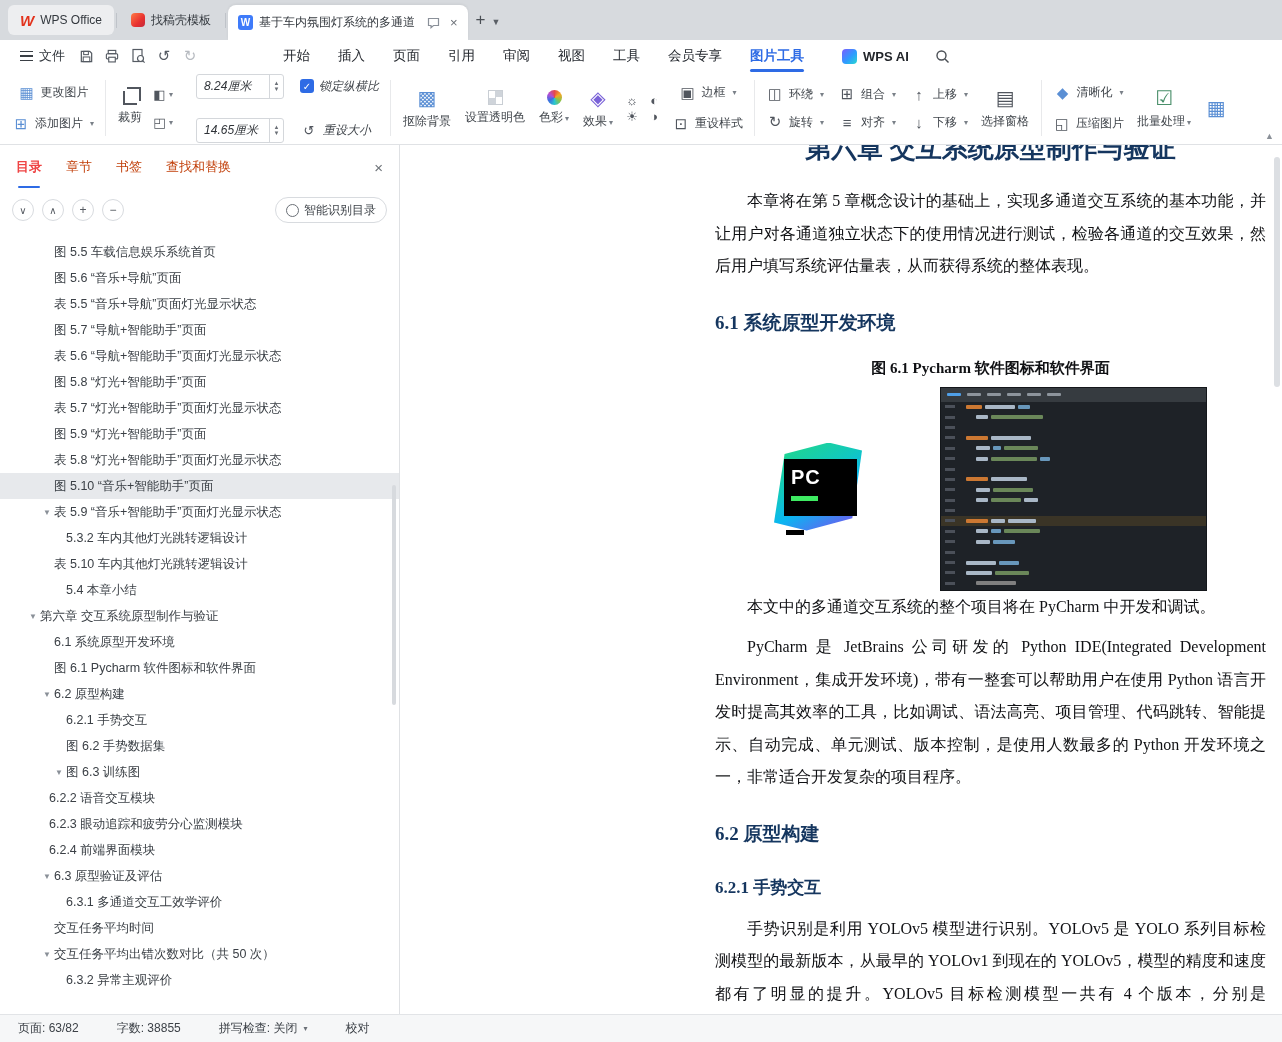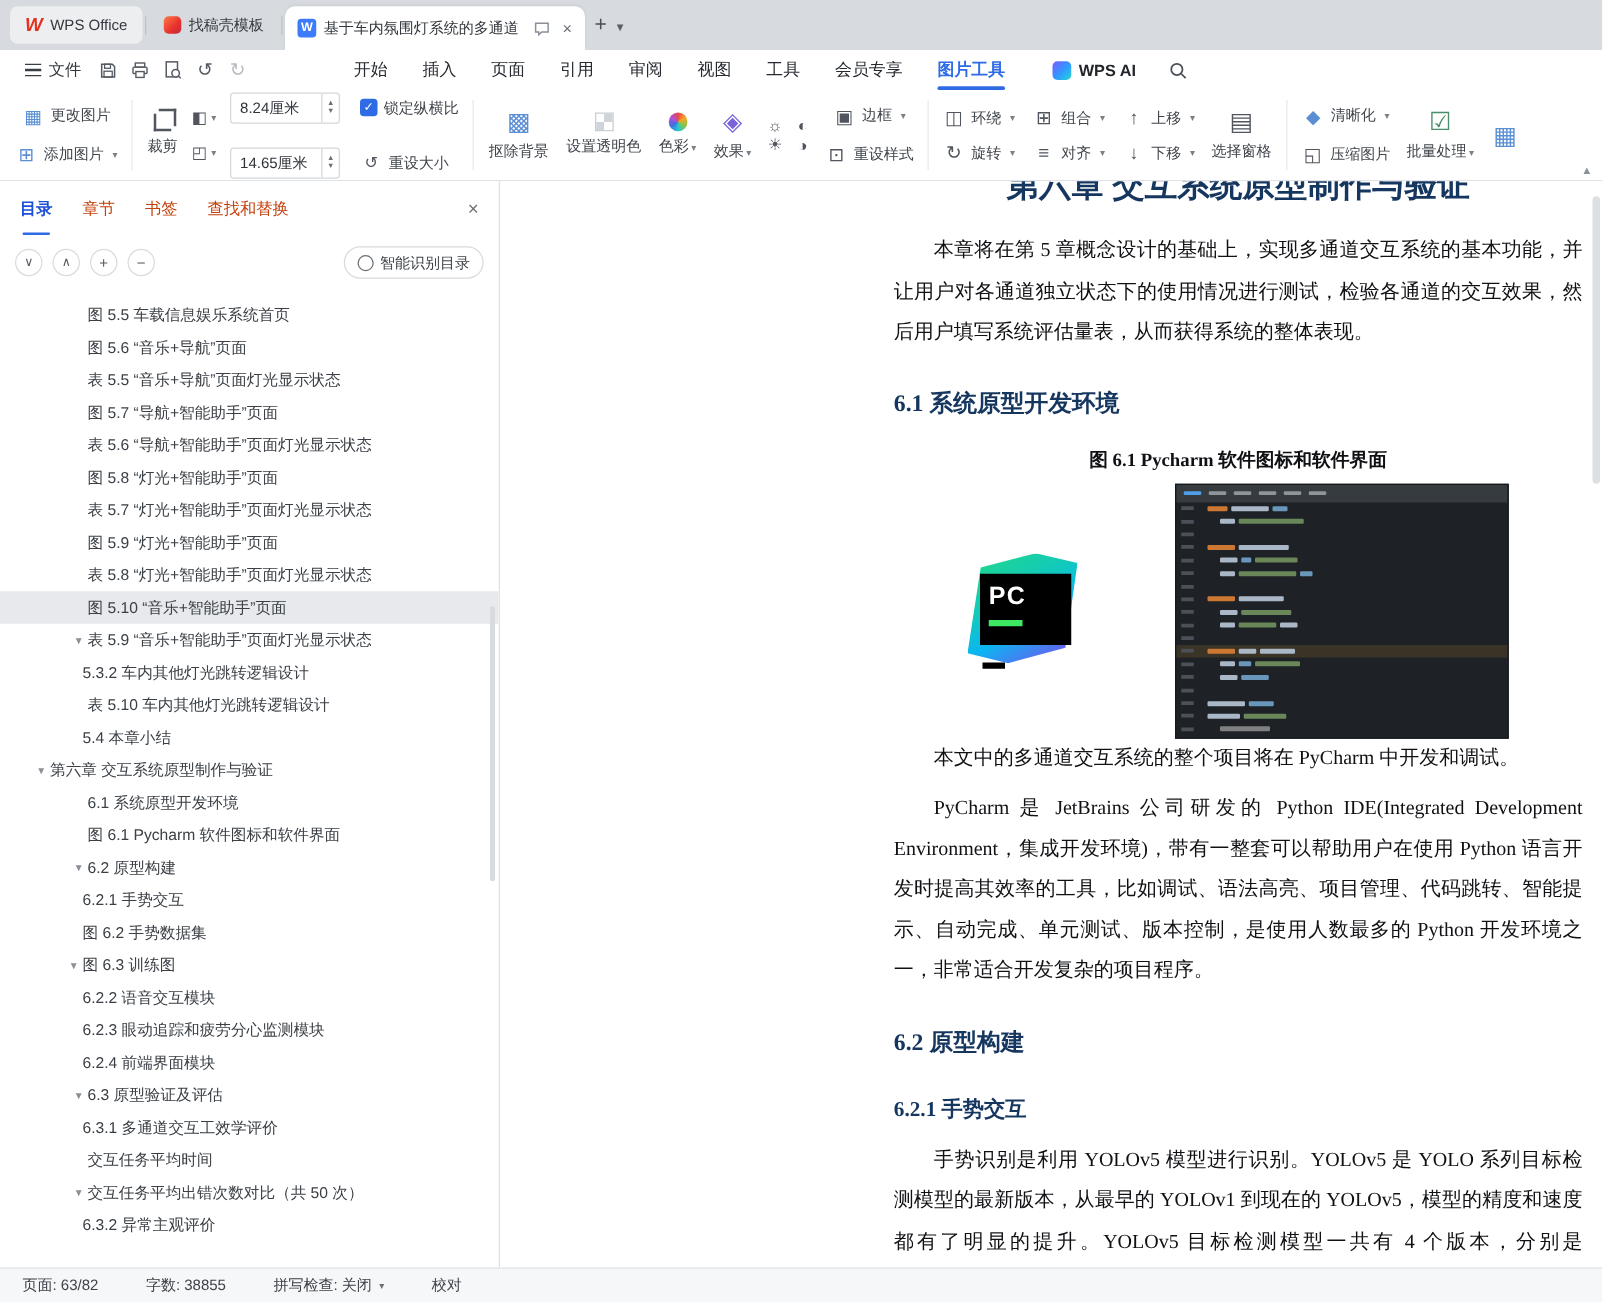--- a/index.html
+++ b/index.html
@@ -45,48 +45,48 @@
   .rbtn-sm { display:flex; align-items:center; gap:5px; padding:2px 6px; font-size:12px; color:#41464c; height:27px; border-radius:3px; white-space:nowrap; }
   .rbtn-big { display:flex; flex-direction:column; align-items:center; justify-content:center; gap:4px; padding:2px 7px; font-size:12px; color:#41464c; border-radius:3px; white-space:nowrap; }
   .ricon { width:18px; height:18px; display:flex; align-items:center; justify-content:center; color:#51565e; font-size:15px; flex:none; }
   .ricon.big { width:22px; height:22px; font-size:20px; }
   .ricon.blue { color:#5b8fd4; }
   .chev { font-size:8px; color:#7a8088; margin-left:2px; }
   .crop-icon { width:14px; height:14px; border-left:2px solid #51565e; border-bottom:2px solid #51565e; position:relative; }
   .crop-icon::after { content:''; position:absolute; right:-4px; top:-4px; width:12px; height:12px; border-right:2px solid #51565e; border-top:2px solid #51565e; }
   .sq-btn { display:flex; align-items:center; height:24px; padding:0 3px; border-radius:3px; }
   .sq-btn .ricon { width:15px; height:15px; font-size:13px; }
-  .size-grid { display:grid; grid-template-columns:auto auto; gap:17px 10px; align-items:center; margin-left:8px; }
+  .size-grid { display:grid; grid-template-columns:auto auto; gap:17px 10px; align-items:center; margin-left:20px;font-style:italic; }
   .spin { width:88px; height:25px; border:1px solid #d4d7db; border-radius:3px; display:flex; align-items:center; font-size:12px; color:#2f3338; padding-left:7px; background:#fff; }
   .spin-arrows { margin-left:auto; border-left:1px solid #d4d7db; width:14px; height:100%; display:flex; flex-direction:column; align-items:center; justify-content:center; font-size:6px; color:#6b7077; line-height:6px; }
   .cb { width:14px; height:14px; background:#2e6be5; border-radius:3px; color:#fff; font-size:10px; display:flex; align-items:center; justify-content:center; flex:none; }
   .ic-trans { width:15px; height:15px; border:1px solid #c9ced4; background:conic-gradient(#cfd4da 25%, #fff 0 50%, #cfd4da 0 75%, #fff 0); flex:none; }
   .ic-color { width:15px; height:15px; border-radius:50%; background:conic-gradient(#e5484d,#f5a623,#8ac34a,#29c6cf,#3b6fe0,#b14fd8,#e5484d); flex:none; }
   .grid23 { display:grid; grid-template-rows:repeat(2,1fr); grid-auto-flow:column; gap:1px 2px; }
   .mini2x2 { display:grid; grid-template-columns:1fr 1fr; grid-template-rows:1fr 1fr; gap:2px 6px; padding:0 4px; }
   .mini2x2 .ricon { width:16px; height:14px; font-size:13px; }
   .ribbon-collapse { position:absolute; right:8px; bottom:3px; font-size:9px; color:#8a9098; }
 
   
   .sidebar { position:absolute; left:0; top:145px; width:400px; bottom:28px; background:#fff; border-right:1px solid #dfe1e4; display:flex; flex-direction:column; overflow:hidden; }
   .sb-header { height:44px; display:flex; align-items:center; gap:24px; padding:0 16px; flex:none; }
   .sb-tab { font-size:13px; color:#c2410c; position:relative; white-space:nowrap; }
-  .sb-tab.active { color:#1d4ed8; font-weight:bold; }
+  .sb-tab.active { color:#ef4444; font-weight:bold; }
   .sb-tab.active::after { content:''; position:absolute; left:2px; right:2px; bottom:-12px; height:2px; background:#2e6be5; border-radius:1px; }
   .sb-close { margin-left:auto; color:#6d7278; font-size:15px; }
   .sb-toolbar { height:42px; display:flex; align-items:center; gap:8px; padding:0 12px; flex:none; }
   .round-btn { width:22px; height:22px; border:1px solid #d8dbdf; border-radius:50%; display:flex; align-items:center; justify-content:center; font-size:10px; color:#555a61; background:#fff; }
   .smart-toc { margin-left:auto; height:26px; border:1px solid #d8dbdf; border-radius:13px; padding:0 10px; font-size:12px; color:#3f444a; display:flex; align-items:center; gap:5px; background:#fff; white-space:nowrap; }
   .ai-dot { width:13px; height:13px; border-radius:50%; border:1.5px solid #6b7077; position:relative; flex:none; }
   .toc { flex:1; overflow:hidden; padding-top:8px; position:relative; }
   .toc-row { height:26px; display:flex; align-items:center; font-size:12.5px; color:#3b4046; white-space:nowrap; }
   .toc-row.selected { background:#e7e9ec; }
   .toc-arrow { width:14px; font-size:8px; color:#8a9098; text-align:center; flex:none; }
   .toc-label { overflow:hidden; }
-  .lvl0 { padding-left:26px; } .lvl1 { padding-left:56px; } .lvl2 { padding-left:52px; } .lvl3 { padding-left:52px; }
+  .lvl0 { padding-left:26px; } .lvl1 { padding-left:40px; } .lvl2 { padding-left:52px; } .lvl3 { padding-left:35px; }
   .sb-scroll { position:absolute; right:3px; top:340px; width:4px; height:220px; background:#d7dade; border-radius:2px; }
 
   
   .main { position:absolute; left:401px; right:0; top:145px; bottom:28px; background:#fff; overflow:hidden; }
   .doc { position:absolute; inset:0; padding:0 16px 0 314px; overflow:hidden; }
   .doc-inner { margin-top:-16px; font-family:"Liberation Serif","DejaVu Serif",serif; color:#101114; }
   .chapter-title { font-size:26px; font-weight:bold; color:#15365f; text-align:center; line-height:40px; white-space:nowrap; }
   .body-para { font-size:16px; line-height:32.5px; text-align:justify; text-indent:2em; margin-top:20px; }
   .h2 { font-size:19px; font-weight:bold; color:#15365f; margin-top:27px; }
   .h3 { font-size:17px; font-weight:bold; color:#15365f; margin-top:29px; }

